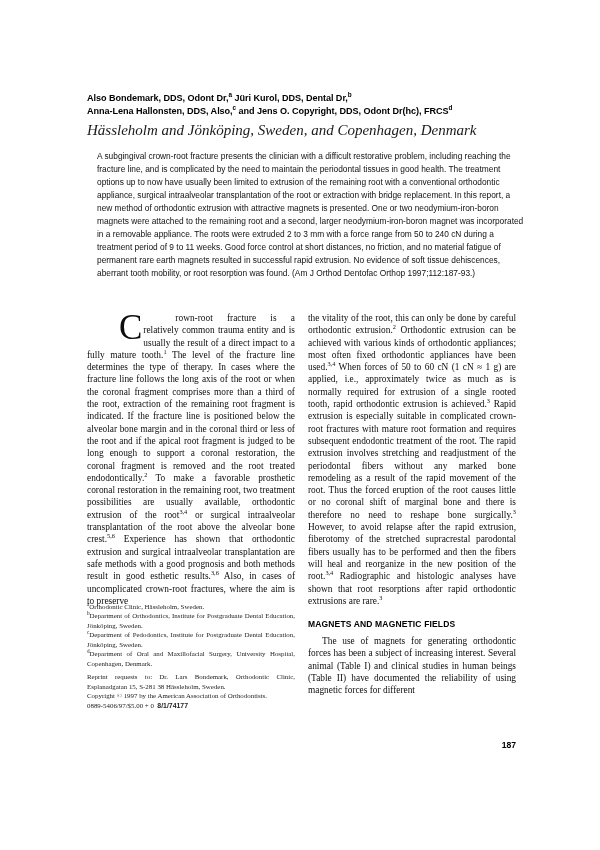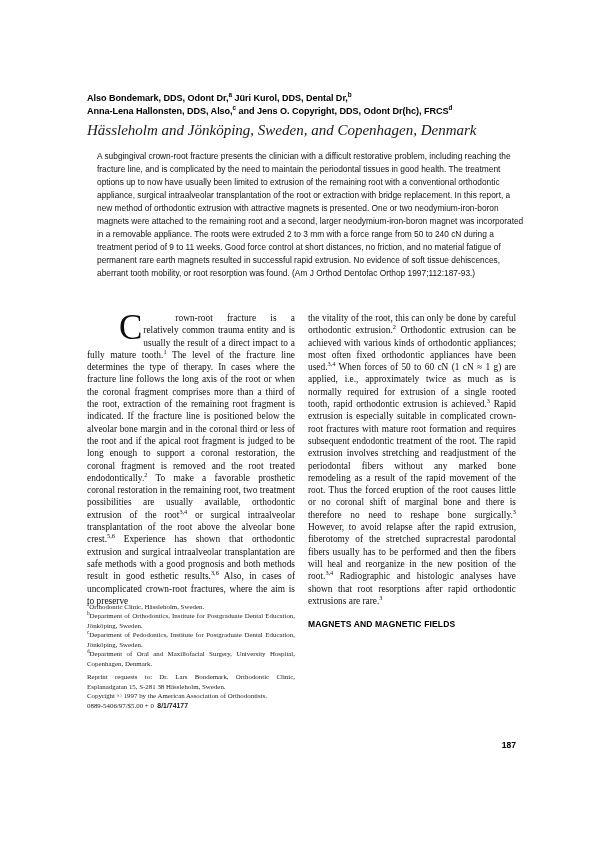--- a/index.html
+++ b/index.html
@@ -163,20 +163,21 @@
 
   <div class="col col-left">
     <p class="lead"><span class="dropcap">C</span><span>rown-root fracture is a relatively common trauma entity and is usually the result of a direct impact to a fully mature tooth.</span><sup class="ref">1</sup><span> The level of the fracture line determines the type of therapy. In cases where the fracture line follows the long axis of the root or when the coronal fragment comprises more than a third of the root, extraction of the remaining root fragment is indicated. If the fracture line is positioned below the alveolar bone margin and in the coronal third or less of the root and if the apical root fragment is judged to be long enough to support a coronal restoration, the coronal fragment is removed and the root treated endodontically.</span><sup class="ref">2</sup><span> To make a favorable prosthetic coronal restoration in the remaining root, two treatment possibilities are usually available, orthodontic extrusion of the root</span><sup class="ref">3,4</sup><span> or surgical intraalveolar transplantation of the root above the alveolar bone crest.</span><sup class="ref">5,6</sup><span> Experience has shown that orthodontic extrusion and surgical intraalveolar transplantation are safe methods with a good prognosis and both methods result in good esthetic results.</span><sup class="ref">3,6</sup><span> Also, in cases of uncomplicated crown-root fractures, where the aim is to preserve</span></p>
   </div>
 
   <div class="col col-right">
     <p class="noindent"><span>the vitality of the root, this can only be done by careful orthodontic extrusion.</span><sup class="ref">2</sup><span> Orthodontic extrusion can be achieved with various kinds of orthodontic appliances; most often fixed orthodontic appliances have been used.</span><sup class="ref">3,4</sup><span> When forces of 50 to 60 cN (1 cN ≈ 1 g) are applied, i.e., approximately twice as much as is normally required for extrusion of a single rooted tooth, rapid orthodontic extrusion is achieved.</span><sup class="ref">3</sup><span> Rapid extrusion is especially suitable in complicated crown-root fractures with mature root formation and requires subsequent endodontic treatment of the root. The rapid extrusion involves stretching and readjustment of the periodontal fibers without any marked bone remodeling as a result of the rapid movement of the root. Thus the forced eruption of the root causes little or no coronal shift of marginal bone and there is therefore no need to reshape bone surgically.</span><sup class="ref">3</sup><span> However, to avoid relapse after the rapid extrusion, fiberotomy of the stretched supracrestal parodontal fibers usually has to be performed and then the fibers will heal and reorganize in the new position of the root.</span><sup class="ref">3,4</sup><span> Radiographic and histologic analyses have shown that root resorptions after rapid orthodontic extrusions are rare.</span><sup class="ref">3</sup></p>
 
     <div class="section-head">MAGNETS AND MAGNETIC FIELDS</div>
 
+    <p>The use of magnets for generating orthodontic forces has been a subject of increasing interest. Several animal (Table I) and clinical studies in human beings (Table II) have documented the reliability of using magnetic forces for different</p>
   </div>
 
   <div class="footnotes">
     <p><sup>a</sup><span>Orthodontic Clinic, Hässleholm, Sweden.</span></p>
     <p><sup>b</sup><span>Department of Orthodontics, Institute for Postgraduate Dental Education, Jönköping, Sweden.</span></p>
     <p><sup>c</sup><span>Department of Pedodontics, Institute for Postgraduate Dental Education, Jönköping, Sweden.</span></p>
     <p><sup>d</sup><span>Department of Oral and Maxillofacial Surgery, University Hospital, Copenhagen, Denmark.</span></p>
     <div class="fn-gap"></div>
     <p>Reprint requests to: Dr. Lars Bondemark, Orthodontic Clinic, Esplanadgatan 15, S-281 38 Hässleholm, Sweden.</p>
     <p>Copyright © 1997 by the American Association of Orthodontists.</p>

